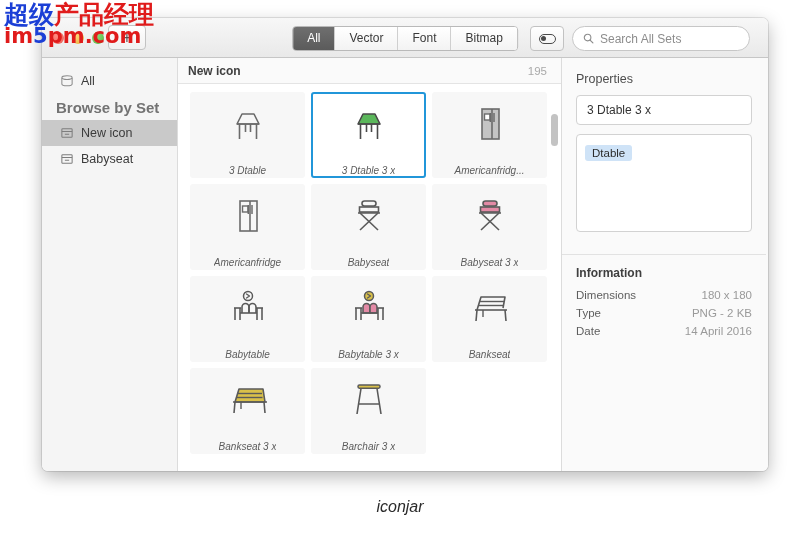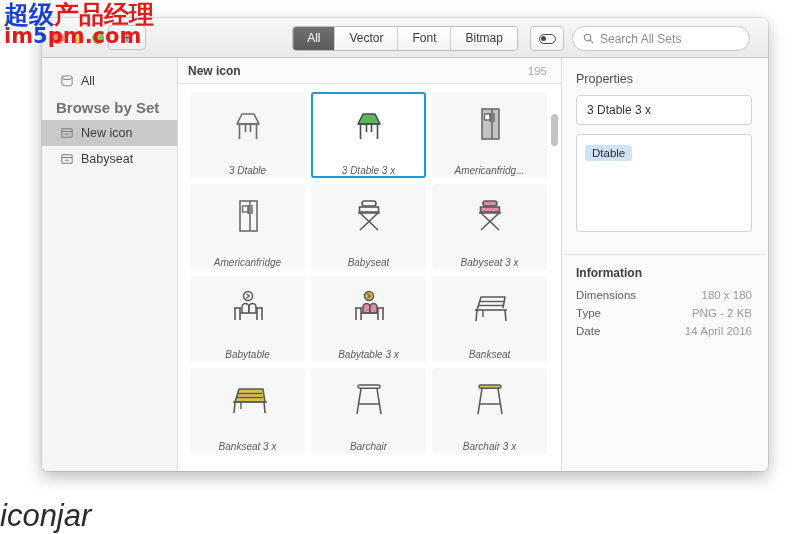--- a/index.html
+++ b/index.html
@@ -170,22 +170,22 @@
   }
   .insp-sep { height:1px; background:#e2e2e2; margin: 22px -14px 0 -14px; }
   .insp-title2 { font-size: 12px; font-weight:bold; color:#3f3f3f; margin: 11px 0 6px 0; }
   .inforow { display:flex; justify-content:space-between; font-size: 11.5px; padding: 3px 0; }
   .info-k { color:#5e5e5e; }
   .info-v { color:#9a9a9a;text-align:right; }
 
   
   .caption {
     position:absolute; left:0; right:0; top: 498px;
-    text-align:left; font-family: "Liberation Sans", sans-serif;
-    font-style: italic; font-size: 31px; color:#2b2b2b;
+    text-align:center; font-family: "Liberation Sans", sans-serif;
+    font-style: italic; font-size: 16px; color:#2b2b2b;
   }
 
   
   .wm { position:absolute; left: 4px; top: 2px; pointer-events:none; }
   .wm-cn { font-size: 25px; font-weight: bold; line-height: 1.05; letter-spacing:0px;
            font-family: "DejaVu Sans", sans-serif; }
   .wm-cn .b { color:#1b3fd6; }
   .wm-cn .r { color:#e01b1b; }
   .wm-url { font-size: 21px; font-weight: bold; color:#e01b1b; line-height:1;
             font-family:"DejaVu Sans", sans-serif; margin-top:-2px; }
@@ -411,31 +411,20 @@
                   <line x1="14" y1="15.5" x2="39.5" y2="15.5" stroke="#5a5a5a" stroke-width="1.4"></line>
                   <line x1="10" y1="20" x2="44" y2="20" stroke="#5a5a5a" stroke-width="1.6"></line>
                   <line x1="12" y1="20" x2="11" y2="31" stroke="#5a5a5a" stroke-width="1.6"></line>
                   <line x1="41" y1="20" x2="42" y2="31" stroke="#5a5a5a" stroke-width="1.6"></line>
                   <line x1="18" y1="20" x2="18" y2="27" stroke="#5a5a5a" stroke-width="1.4"></line>
                 </svg>
               </div>
               <div class="cell-label">Bankseat 3 x</div>
             </div>
 
-            <div class="cell">
-              <div class="cell-icon">
-                <svg width="40" height="42" viewBox="0 0 40 42">
-                  <rect x="9" y="5" width="22" height="3.2" rx="1.4" fill="none" stroke="#5a5a5a" stroke-width="1.5"></rect>
-                  <line x1="12" y1="8.5" x2="8" y2="34" stroke="#5a5a5a" stroke-width="1.6"></line>
-                  <line x1="28" y1="8.5" x2="32" y2="34" stroke="#5a5a5a" stroke-width="1.6"></line>
-                  <line x1="9.7" y1="24" x2="30.3" y2="24" stroke="#5a5a5a" stroke-width="1.5"></line>
-                </svg>
-              </div>
-              <div class="cell-label">Barchair</div>
-            </div>
 
             <div class="cell">
               <div class="cell-icon">
                 <svg width="40" height="42" viewBox="0 0 40 42">
                   <rect x="9" y="5" width="22" height="3.2" rx="1.4" fill="#d9c04a" stroke="#5a5a5a" stroke-width="1.5"></rect>
                   <line x1="12" y1="8.5" x2="8" y2="34" stroke="#5a5a5a" stroke-width="1.6"></line>
                   <line x1="28" y1="8.5" x2="32" y2="34" stroke="#5a5a5a" stroke-width="1.6"></line>
                   <line x1="9.7" y1="24" x2="30.3" y2="24" stroke="#5a5a5a" stroke-width="1.5"></line>
                 </svg>
               </div>

